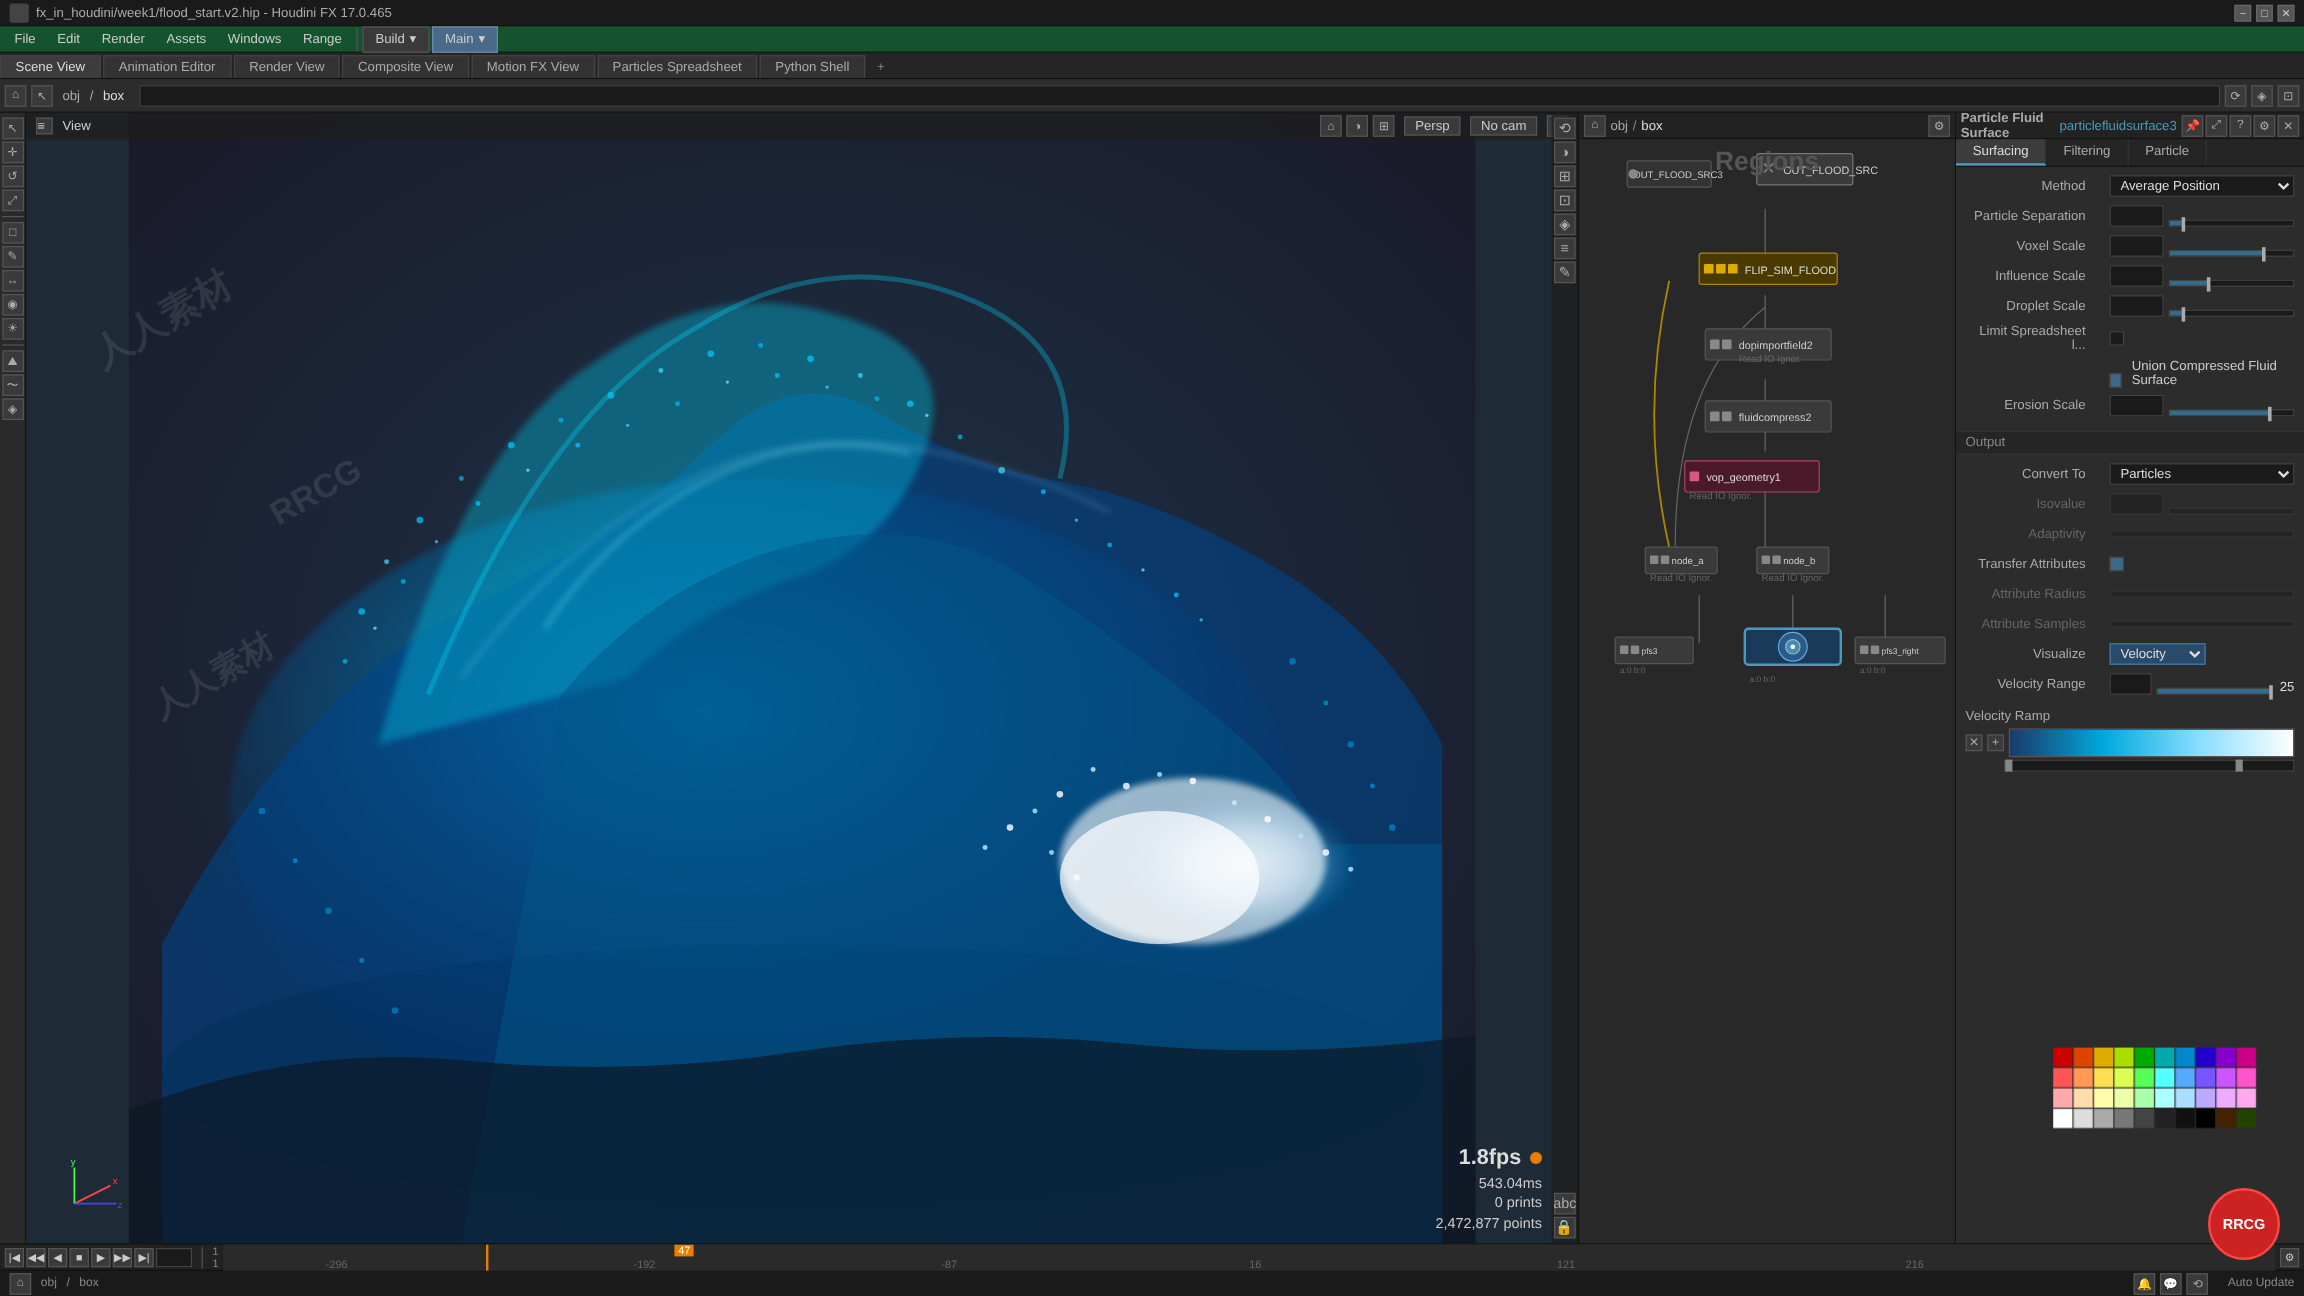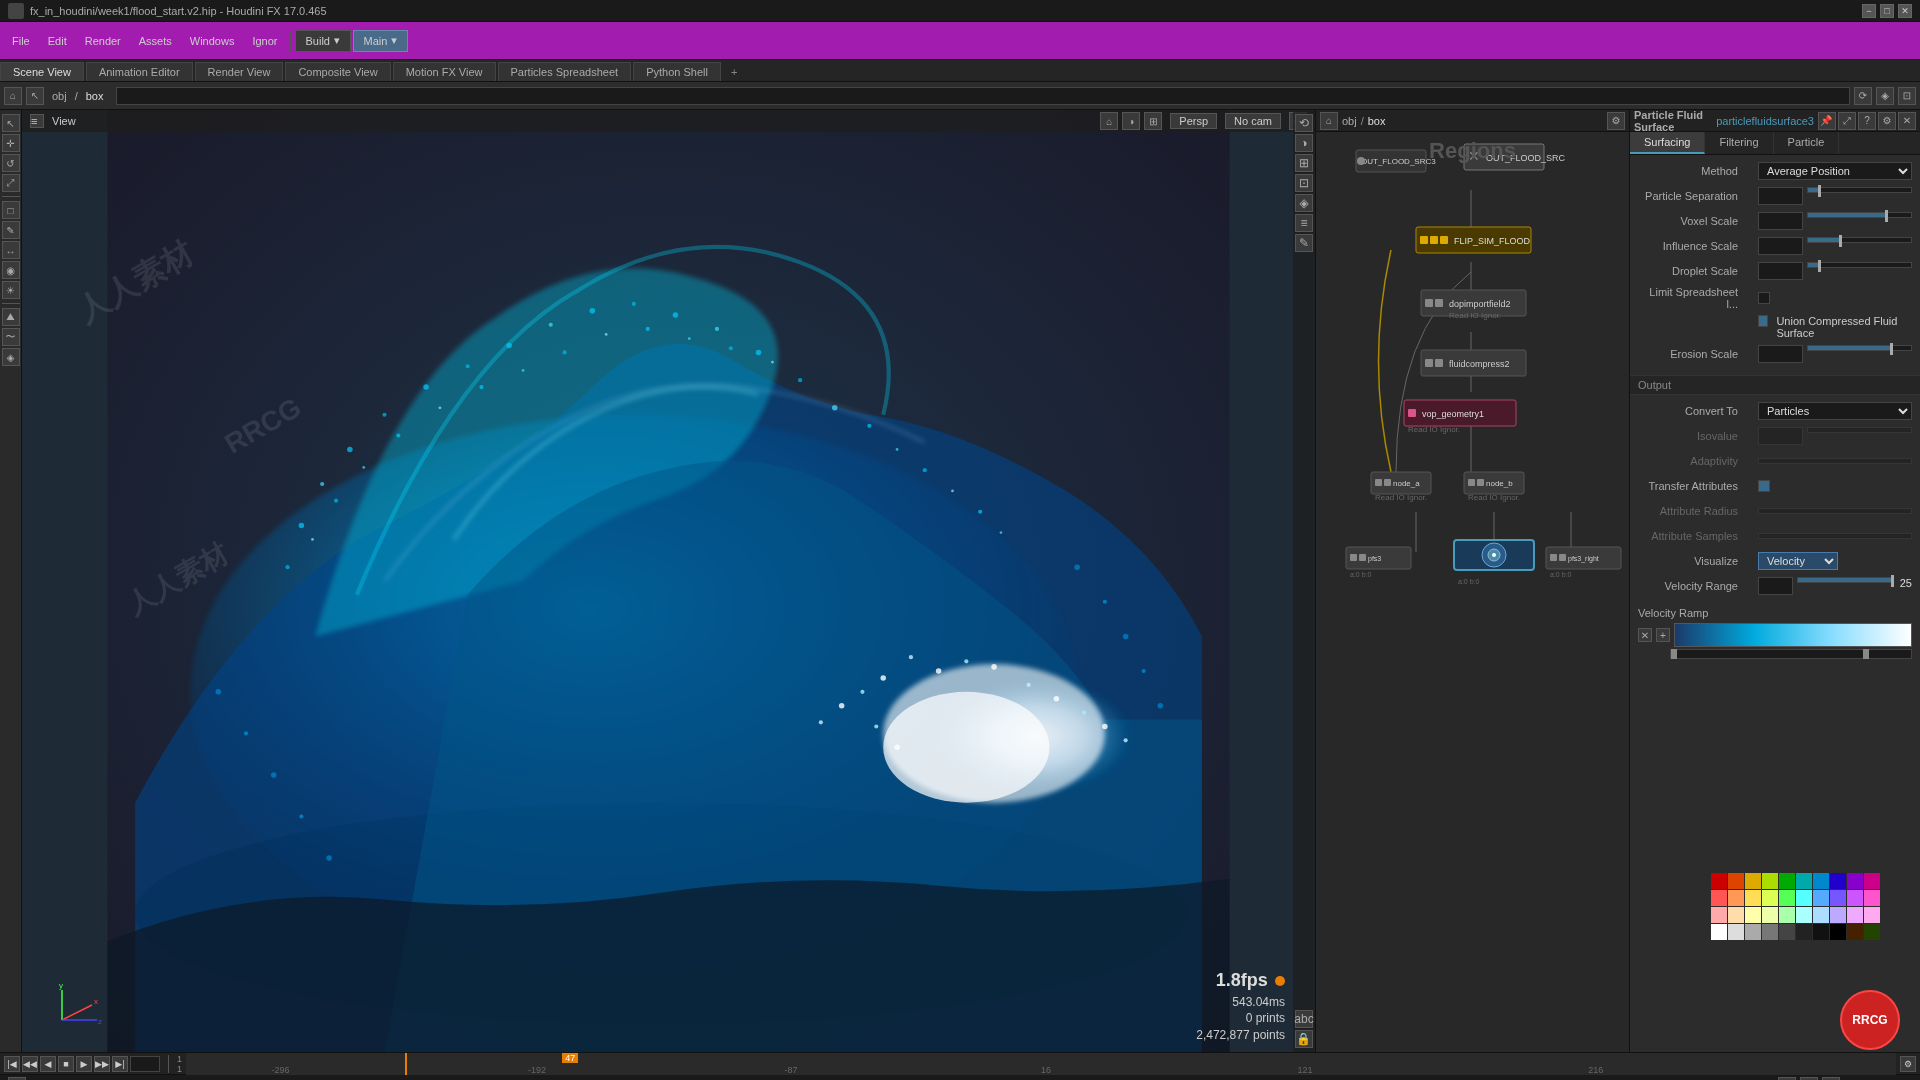--- a/index.html
+++ b/index.html
@@ -40,22 +40,22 @@
       width: 14px; height: 14px;
       background: #555;
       border: 1px solid #666;
       cursor: pointer;
       display: flex; align-items: center; justify-content: center;
       font-size: 9px; color: #ccc;
     }
 
     
     .menu-bar {
-      height: 38px;
-      background: #a21caf;
+      height: 22px;
+      background: #14532d;
       display: flex;
       align-items: center;
       padding: 0 4px;
       gap: 2px;
       border-bottom: 1px solid #111;
     }
     .menu-item {
       padding: 2px 8px;
       cursor: pointer;
       color: #ccc;
@@ -311,21 +311,21 @@
       width: 120px;
       font-size: 11px;
       color: #aaa;
       text-align: right;
       padding-right: 20px;
       flex-shrink: 0;
     }
     .param-field {
       flex: 1;
       display: flex;
-      align-items: flex-start;
+      align-items: flex-end;
       gap: 4px;
     }
     .param-input {
       height: 18px;
       background: #1a1a1a;
       border: 1px solid #444;
       color: #ddd;
       font-size: 11px;
       padding: 0 4px;
       width: 60px;
@@ -526,21 +526,21 @@
     <div class="win-btn">✕</div>
   </div>
 </div>
 
 <div class="menu-bar">
   <div class="menu-item">File</div>
   <div class="menu-item">Edit</div>
   <div class="menu-item">Render</div>
   <div class="menu-item">Assets</div>
   <div class="menu-item">Windows</div>
-  <div class="menu-item">Ignor</div>
+  <div class="menu-item">Range</div>
   <div class="toolbar-divider"></div>
   <div class="toolbar-btn">
     <span>Build</span>
     <span>▾</span>
   </div>
   <div class="toolbar-btn active">
     <span>Main</span>
     <span>▾</span>
   </div>
 </div>

